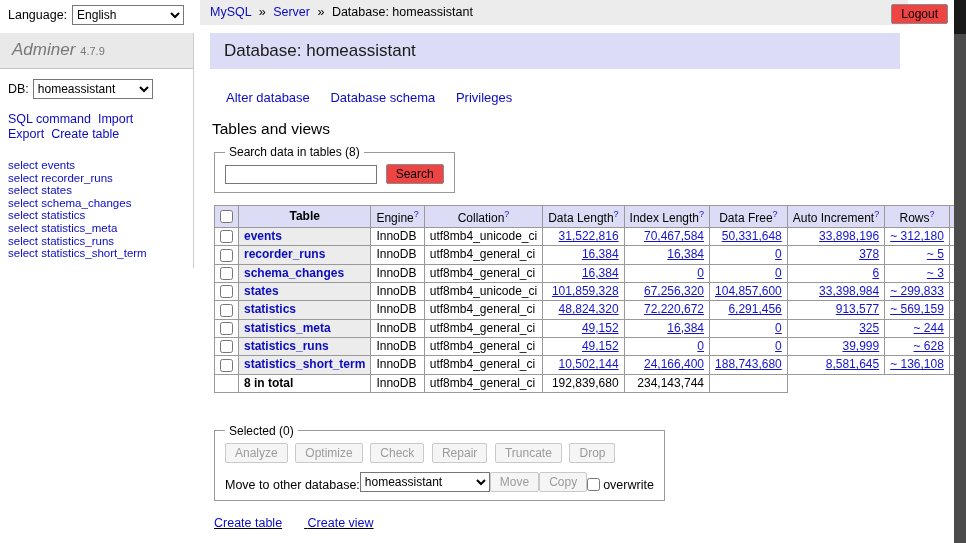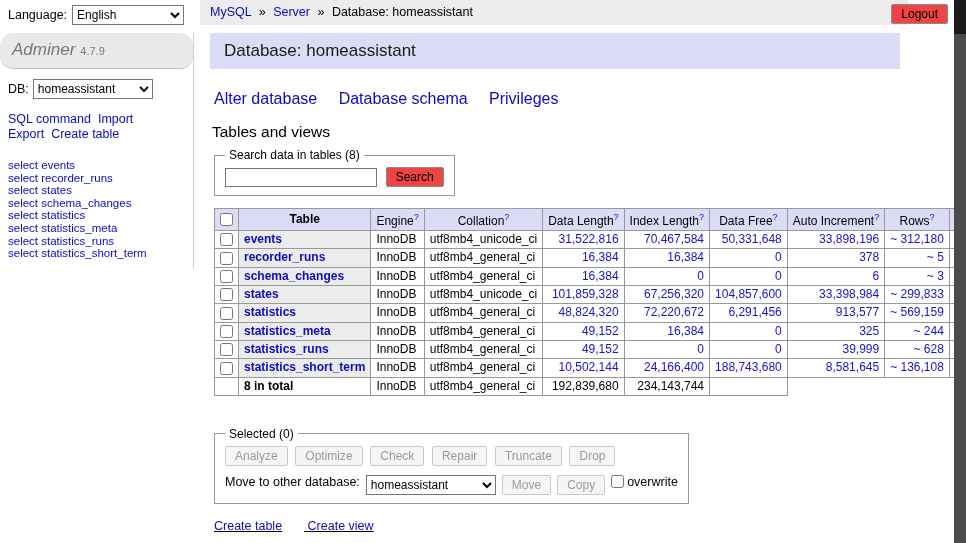--- a/index.html
+++ b/index.html
@@ -23,61 +23,61 @@
   button { font-family:inherit; font-size:12px; padding:2px 9px; background:#ef4444;
     border:1px solid #8c8c8c; border-radius:2px; color:#000; cursor:pointer; }
   button:disabled { color:#9b9b9b; border-color:#c9c9c9; background:#f5f5f5; cursor:default; }
   select { font-family:inherit; font-size:12px; height:20px; border:1px solid #767676; background:#fff; }
   input[type=text] { font-family:inherit; font-size:12px; height:19px; border:1px solid #767676; padding:1px 3px; }
   input[type=checkbox] { margin:0; vertical-align:middle; }
 
   
   .sidebar { position:absolute; left:0; top:33px; width:194px; }
   .sidebar-inner { border-right:1px solid #ccc; min-height:207px; }
-  .app-title { background:#e9e9e9; border-bottom:1px solid #c4c4c4; padding:7px 12px 8px; color:#777;border-radius:13px; }
+  .app-title { background:#e9e9e9; border-bottom:1px solid #c4c4c4; padding:7px 12px 8px; color:#777; }
   .app-title .name { font-style:italic; font-size:17px; }
   .app-title .ver { font-size:11px; margin-left:5px; }
   .db-row { padding:10px 8px 4px; font-size:12.5px; }
   .db-row select { width:120px; margin-left:4px; }
   .side-links { padding:9px 8px 2px; font-size:12.5px; line-height:15px; }
   .side-links a { margin-right:7px; }
   .table-links { padding:15px 8px 8px; font-size:11.5px; line-height:12.6px; }
   .table-links a { display:block; }
 
   
   .main { position:absolute; left:210px; top:33px; width:742px; }
   .page-title { background:#dcdcf6; font-weight:normal; font-size:17px; color:#1a1a1a;
     padding:8px 14px; width:690px; }
-  .actions { margin:21px 4px 0; font-size:16px; }
+  .actions { margin:21px 16px 0; font-size:13px; }
   .actions a { margin-right:17px; }
   h3 { font-size:15.5px; font-weight:normal; margin:15px 0 0 2px; color:#000; }
 
   fieldset { border:1px solid #999; display:inline-block; padding:5px 10px 8px; margin:7px 0 0 4px; }
   legend { font-size:12px; padding:0 4px; }
   .search-fieldset input { width:152px; margin-right:5px; vertical-align:middle; }
   .search-fieldset button { vertical-align:middle; }
 
   table.tables { border-collapse:collapse; margin:12px 0 0 4px; font-size:12px; }
   .tables th, .tables td { border:1px solid #999; padding:2px 5px; line-height:13px; white-space:nowrap; height:18px; }
   .tables thead th { background:#dcdcf6; font-weight:normal; text-align:center; }
   .tables thead th.tcol { font-weight:bold; min-width:112px; }
   .tables thead th.ccol { min-width:52px; }
   .tables tbody th { background:#ececec; text-align:left; }
   .tables tbody th a { font-weight:bold; }
   .tables .chk { text-align:center; width:21px; }
   .tables .num { text-align:right; }
-  .tables .num a { color:#1414c8; }
+  .tables .num a { color:#1414c8;text-decoration:underline; }
   .tables tr.total th { background:#fff; color:#000; }
   .tables tr.total td { color:#000; }
   .tables .nb { border:none; background:transparent; }
   sup.help { font-size:9px; color:#1414c8; cursor:pointer; }
 
   .selected-fieldset { margin-top:31px; }
   .sel-buttons button { margin-right:4px; }
-  .move-row { margin-top:9px; font-size:12.5px; display:flex; align-items:flex-start; gap:6px; }
+  .move-row { margin-top:9px; font-size:12.5px; display:flex; align-items:flex-end; }
   .move-row select { width:130px; }
   .move-row label { display:flex; align-items:center; gap:3px; }
 
   .bottom-links { margin:15px 0 0 4px; font-size:12.5px;text-decoration:underline; }
   .bottom-links a { margin-right:22px; }
 
   
   .scrollbar { position:absolute; right:0; top:0; width:12px; height:543px; background:#4b4b4b; }
   .scrollbar .thumb { position:absolute; top:0; left:0; width:12px; height:34px; background:#191919; }
 </style>

